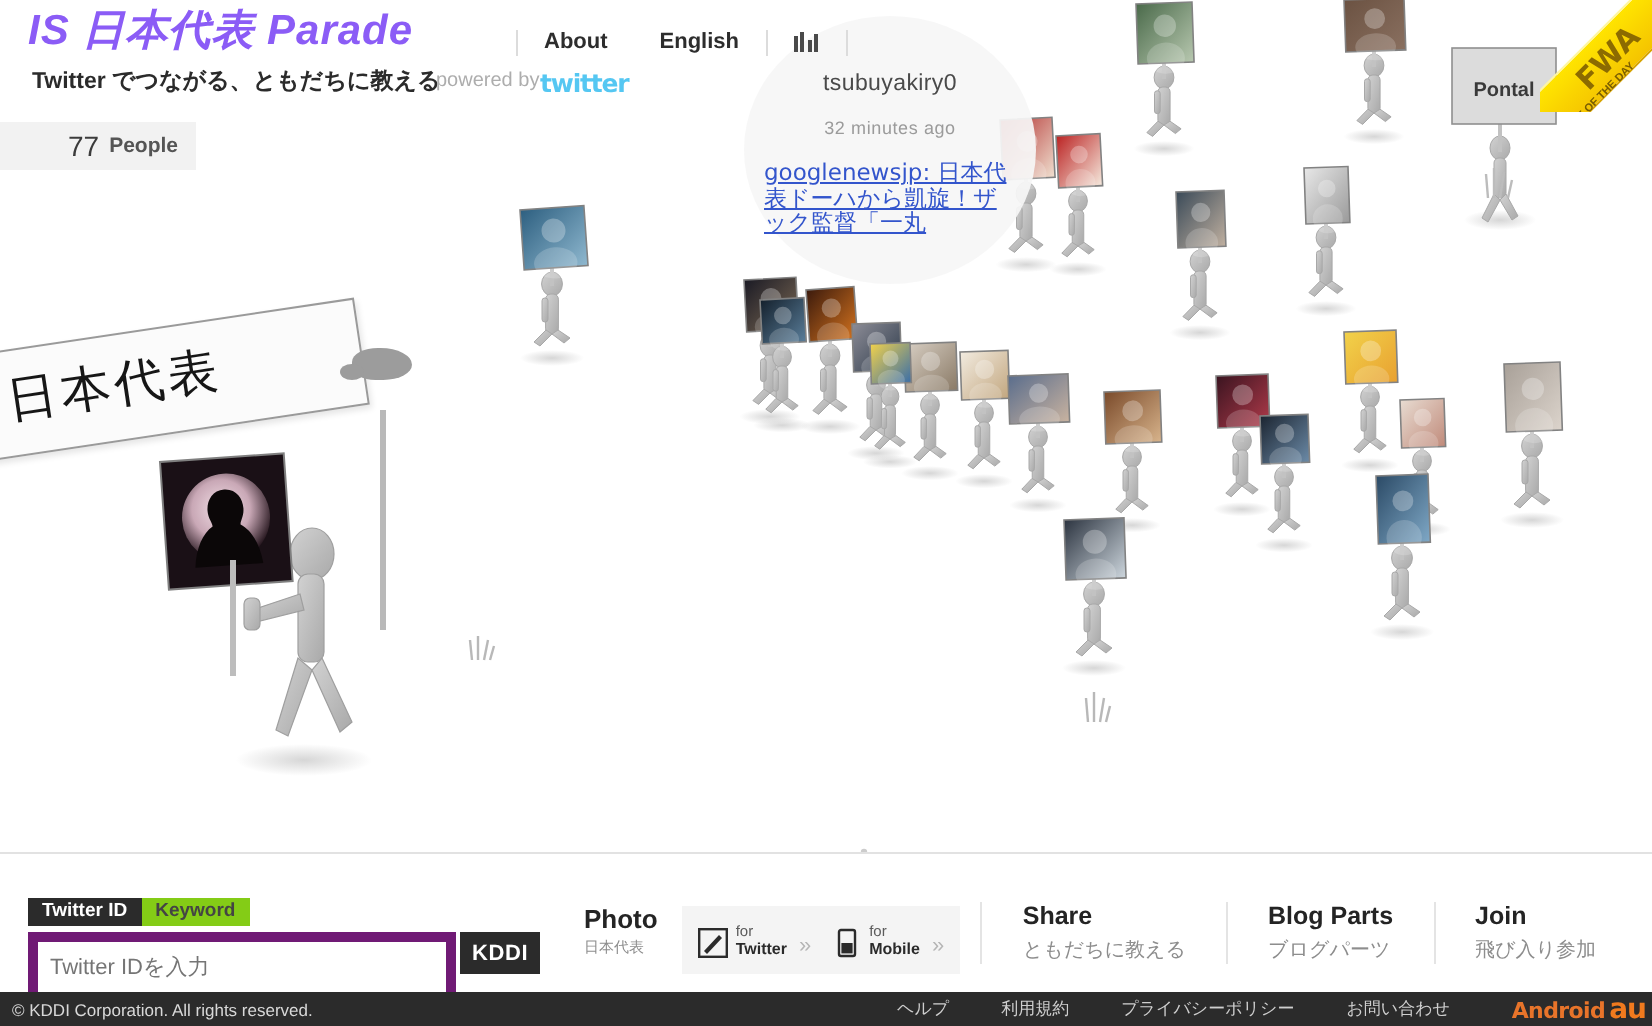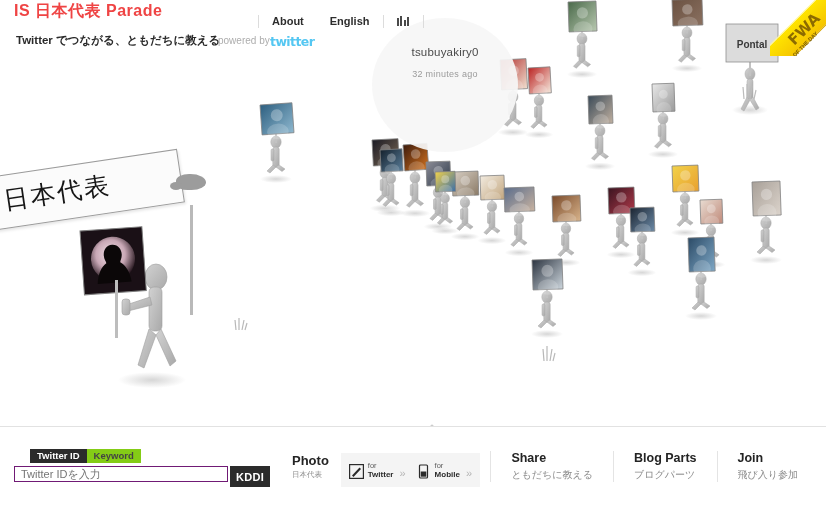--- a/index.html
+++ b/index.html
@@ -19,24 +19,25 @@
   }
 
   
   .header {
     position: absolute; top: 0; left: 0;
     width: 826px; height: 52px;
     z-index: 40;
   }
   .site-title {
     position: absolute; left: 14px; top: 1px;
-    font-size: 16px; font-weight: bold;
+    font-size: 21px; font-weight: bold;
     letter-spacing: 0.5px;
-    color: #ef4444;
+    color: #8b5cf6;
     white-space: nowrap;
+    font-style: italic;
   }
   .site-tagline {
     position: absolute; left: 16px; top: 33px;
     font-size: 11.5px; font-weight: bold;
     color: #2b2b2b;
     white-space: nowrap;
   }
   .powered-by {
     position: absolute; left: 218px; top: 35px;
     font-size: 10px; color: #adadad;
@@ -125,21 +126,21 @@
   }
   .blob:after {
     content: ""; position: absolute;
     left: -6px; top: 8px; width: 12px; height: 8px;
     background: #9c9c9c; border-radius: 50%;
   }
 
   
   .bubble {
     position: absolute;
-    left: 372px; top: 18px;
+    left: 372px; top: 8px;
     width: 146px; height: 134px;
     border-radius: 50%;
     background: rgba(246,246,246,0.93);
     z-index: 35;
     text-align: center;
     padding-top: 28px;
   }
   .bubble-user {
     font-size: 11.5px; color: #4a4a4a;
     letter-spacing: 0.2px;
@@ -195,33 +196,33 @@
   
   .controlbar {
     position: absolute; left: 0; bottom: 17px;
     width: 826px; height: 70px;
     background: #ffffff;
     border-top: 1px solid #e2e2e2;
     z-index: 45;
   }
   
   .searchblock { position: absolute; left: 14px; top: 22px; }
-  .tabs { display: flex; height: 14px; margin-left: 16px; }
+  .tabs { display: flex; height: 14px; }
   .tab {
     font-size: 9.5px; font-weight: bold;
     padding: 1px 7px 1px 7px;
     line-height: 12px;
     cursor: pointer;
   }
   .tab.active { background: #2b2b2b; color: #ffffff; }
   .tab.inactive { background: #84cc16; color: #444; }
   .searchrow { display: flex; margin-top: 3px; }
   .searchinput {
-    width: 214px; height: 16px;
-    border: 1px solid #701a75;
+    width: 214px; height: 35px;
+    border: 5px solid #701a75;
     background: #ffffff;
     font-size: 11px; color: #aeaeae;
     padding: 0 6px;
     outline: none;
     font-family: "Liberation Sans", sans-serif;
   }
   .startbtn {
     margin-left: 2px;
     width: 40px; height: 21px;
     background: #2b2b2b; color: #fff;
@@ -859,20 +860,21 @@
           <path d="M7 17 L7 2"></path>
           <path d="M10 17 L12 4"></path>
           <path d="M14 17 L16 8"></path>
       </g>
     </svg>
   </div>
 
   <div class="bubble">
     <div class="bubble-user">tsubuyakiry0</div>
     <div class="bubble-time">32 minutes ago</div>
+    <div class="bubble-msg">googlenewsjp: 日本代表ドーハから凱旋！ザック監督「一丸</div>
   </div>
 
   <div class="header">
     <div class="site-title">IS 日本代表 Parade</div>
     <div class="site-tagline">Twitter でつながる、ともだちに教える</div>
     <div class="powered-by">powered by</div>
     <div class="twitter-logo">twitter</div>
 
     <div class="nav">
       <div class="nav-sep"></div>
@@ -884,20 +886,24 @@
           <rect x="0" y="2" width="2" height="8" fill="#4a4a4a"></rect>
           <rect x="3" y="0" width="2" height="10" fill="#4a4a4a"></rect>
           <rect x="7" y="4" width="2" height="6" fill="#4a4a4a"></rect>
           <rect x="10" y="1" width="2" height="9" fill="#4a4a4a"></rect>
         </svg>
       </div>
       <div class="nav-sep"></div>
     </div>
   </div>
 
+  <div class="people-badge">
+    <span class="people-count">77</span>
+    <span class="people-label">People</span>
+  </div>
 
   <div class="fwa">
     <div class="fwa-band">
       <span>FWA</span>
     </div>
     <div class="fwa-sub">SITE OF THE DAY</div>
   </div>
 
   <div class="controlbar">
 
@@ -956,14 +962,27 @@
         <span class="en">Blog Parts</span>
         <span class="jp">ブログパーツ</span>
       </div>
       <div class="lnk">
         <span class="en">Join</span>
         <span class="jp">飛び入り参加</span>
       </div>
     </div>
   </div>
 
+  <div class="footer">
+    <span class="copy">© KDDI Corporation. All rights reserved.</span>
+    <div class="footer-links">
+      <a class="flink">ヘルプ</a>
+      <a class="flink">利用規約</a>
+      <a class="flink">プライバシーポリシー</a>
+      <a class="flink">お問い合わせ</a>
+    </div>
+    <div class="brand">
+      <span class="android">Android</span>
+      <span class="au">au</span>
+    </div>
+  </div>
 
 </div>
 
 </body></html>

